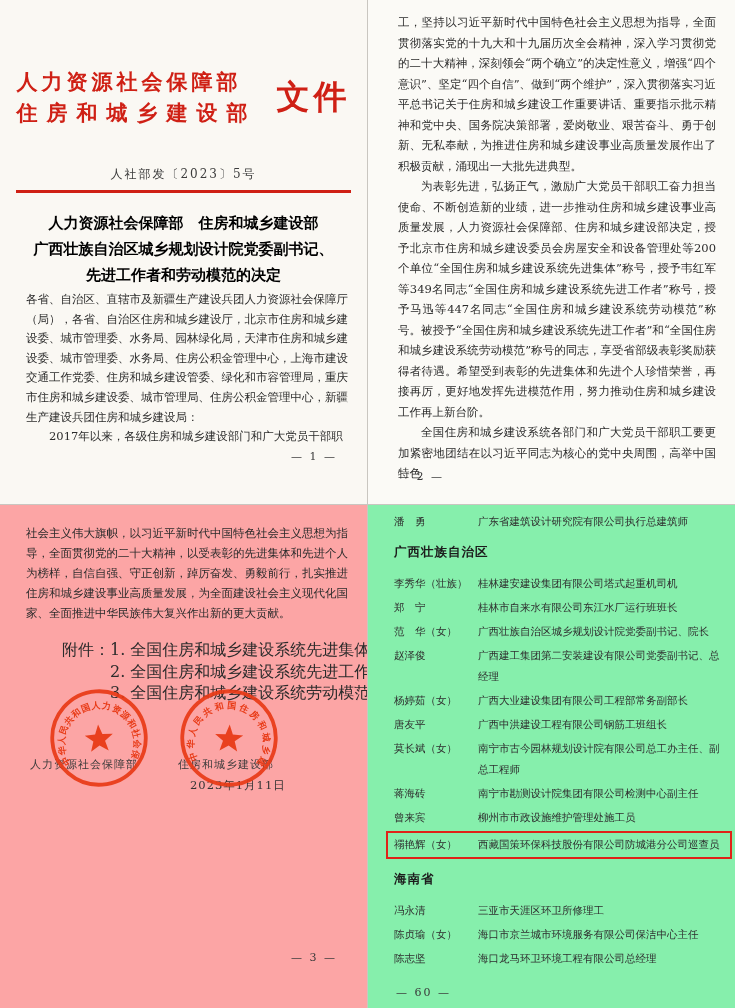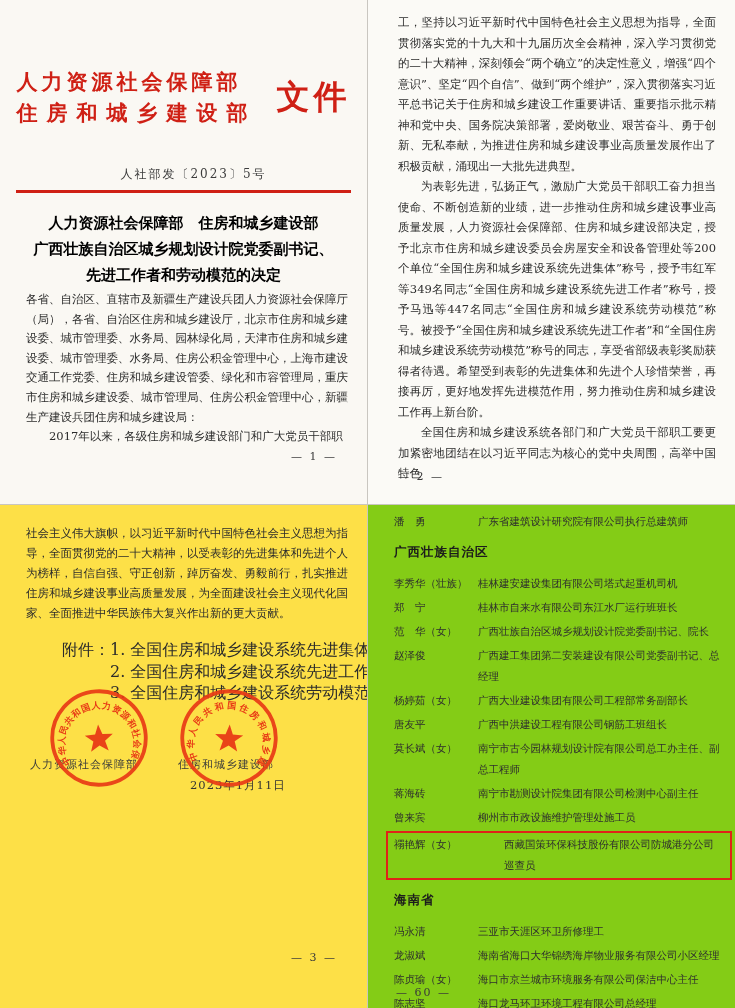--- a/index.html
+++ b/index.html
@@ -1,30 +1,30 @@
 <!DOCTYPE html>
 <html><head>
 <meta charset="utf-8">
 <style>
   html,body{margin:0;padding:0;}
   body{width:735px;height:1008px;background:#d9d6d0;font-family:"DejaVu Serif","Liberation Serif",serif;-webkit-font-smoothing:antialiased;}
   #sheet{position:relative;width:735px;height:1008px;display:grid;grid-template-columns:367px 367px;grid-template-rows:504px 504px;gap:1px;background:#c9c6c0;}
   .page{position:relative;overflow:hidden;color:#2b2b2b;}
   .pg1{background:#faf8f3;}
   .pg2{background:#fbfaf6;}
-  .pg3{background:#fde047;}
-  .pg4{background:#84cc16;}
+  .pg3{background:#fca5a5;}
+  .pg4{background:#86efac;}
 
   
   .p1-header{position:absolute;top:66px;left:0;width:100%;display:flex;justify-content:center;align-items:center;}
   .p1-hlines{display:flex;flex-direction:column;}
   .p1-h1{font-size:21px;font-weight:bold;color:#cf2015;letter-spacing:4px;line-height:31px;white-space:nowrap;}
   .p1-h2{font-size:21px;font-weight:bold;color:#cf2015;letter-spacing:9px;line-height:31px;white-space:nowrap;}
   .p1-wj{font-size:33px;font-weight:bold;color:#cf2015;margin-left:20px;letter-spacing:4px;}
-  .p1-docnum{position:absolute;top:166px;left:10px;width:100%;text-align:center;font-size:12px;color:#3c3c3c;letter-spacing:2px;}
+  .p1-docnum{position:absolute;top:166px;left:0;width:100%;text-align:center;font-size:12px;color:#3c3c3c;letter-spacing:2px;}
   .p1-rule{position:absolute;top:190px;left:16px;width:335px;height:3px;background:#cf2015;}
   .p1-title{position:absolute;top:210px;left:0;width:100%;text-align:center;font-weight:bold;font-size:15px;line-height:26px;color:#000000;}
   .p1-body{position:absolute;top:290px;left:26px;width:322px;font-size:11.5px;line-height:19.6px;text-align:justify;}
   .para{margin:0;}
   .para.ind{text-indent:2em;}
   .pgnum{position:absolute;font-size:11px;color:#3a3a3a;letter-spacing:2px;}
   .pn1{top:450px;right:30px;}
   .pn2{top:470px;left:30px;}
   .pn3{top:446px;right:30px;}
   .pn4{bottom:10px;left:28px;}
@@ -44,21 +44,21 @@
   .cap1{top:252px;left:30px;}
   .cap2{top:252px;left:178px;}
   .p3-date{position:absolute;top:273px;left:190px;font-size:11.5px;color:#333;letter-spacing:1px;}
 
   
   .p4-content{position:absolute;top:6px;left:26px;width:328px;font-size:10.5px;color:#2e2e2e;}
   .row{display:flex;line-height:21px;margin-bottom:3px;}
   .nm{width:84px;flex:0 0 84px;white-space:nowrap;}
   .ds{flex:1;text-align:left;}
   .sec-head{text-align:left;font-family:"Liberation Sans","DejaVu Sans",sans-serif;font-weight:bold;font-size:12.5px;color:#1c1c1c;margin:12px 0 12px 0;letter-spacing:1px;}
-  .row.hl{border:2px solid #e02318;margin:2px -10px 4px -8px;padding:1px 8px 2px 6px;gap:26px;}
+  .row.hl{border:2px solid #e02318;margin:2px -10px 4px -8px;padding:1px 8px 2px 6px;}
 </style>
 </head>
 <body>
 
 <div id="sheet">
 
   <div class="page pg1">
     <div class="p1-header">
       <div class="p1-hlines">
         <div class="p1-h1">人力资源社会保障部</div>
@@ -176,24 +176,20 @@
           <div class="row hl">
             <span class="nm">禤艳辉（女）</span>
             <span class="ds">西藏国策环保科技股份有限公司防城港分公司巡查员</span>
           </div>
           <div class="sec-head">海南省</div>
           <div class="row">
             <span class="nm">冯永清</span>
             <span class="ds">三亚市天涯区环卫所修理工</span>
           </div>
           <div class="row">
-            <span class="nm">龙淑斌</span>
-            <span class="ds">海南省海口大华锦绣海岸物业服务有限公司小区经理</span>
-          </div>
-          <div class="row">
             <span class="nm">陈贞瑜（女）</span>
             <span class="ds">海口市京兰城市环境服务有限公司保洁中心主任</span>
           </div>
           <div class="row">
             <span class="nm">陈志坚</span>
             <span class="ds">海口龙马环卫环境工程有限公司总经理</span>
           </div>
         </div>
     </div>
     <div class="pgnum pn4">— 60 —</div>

